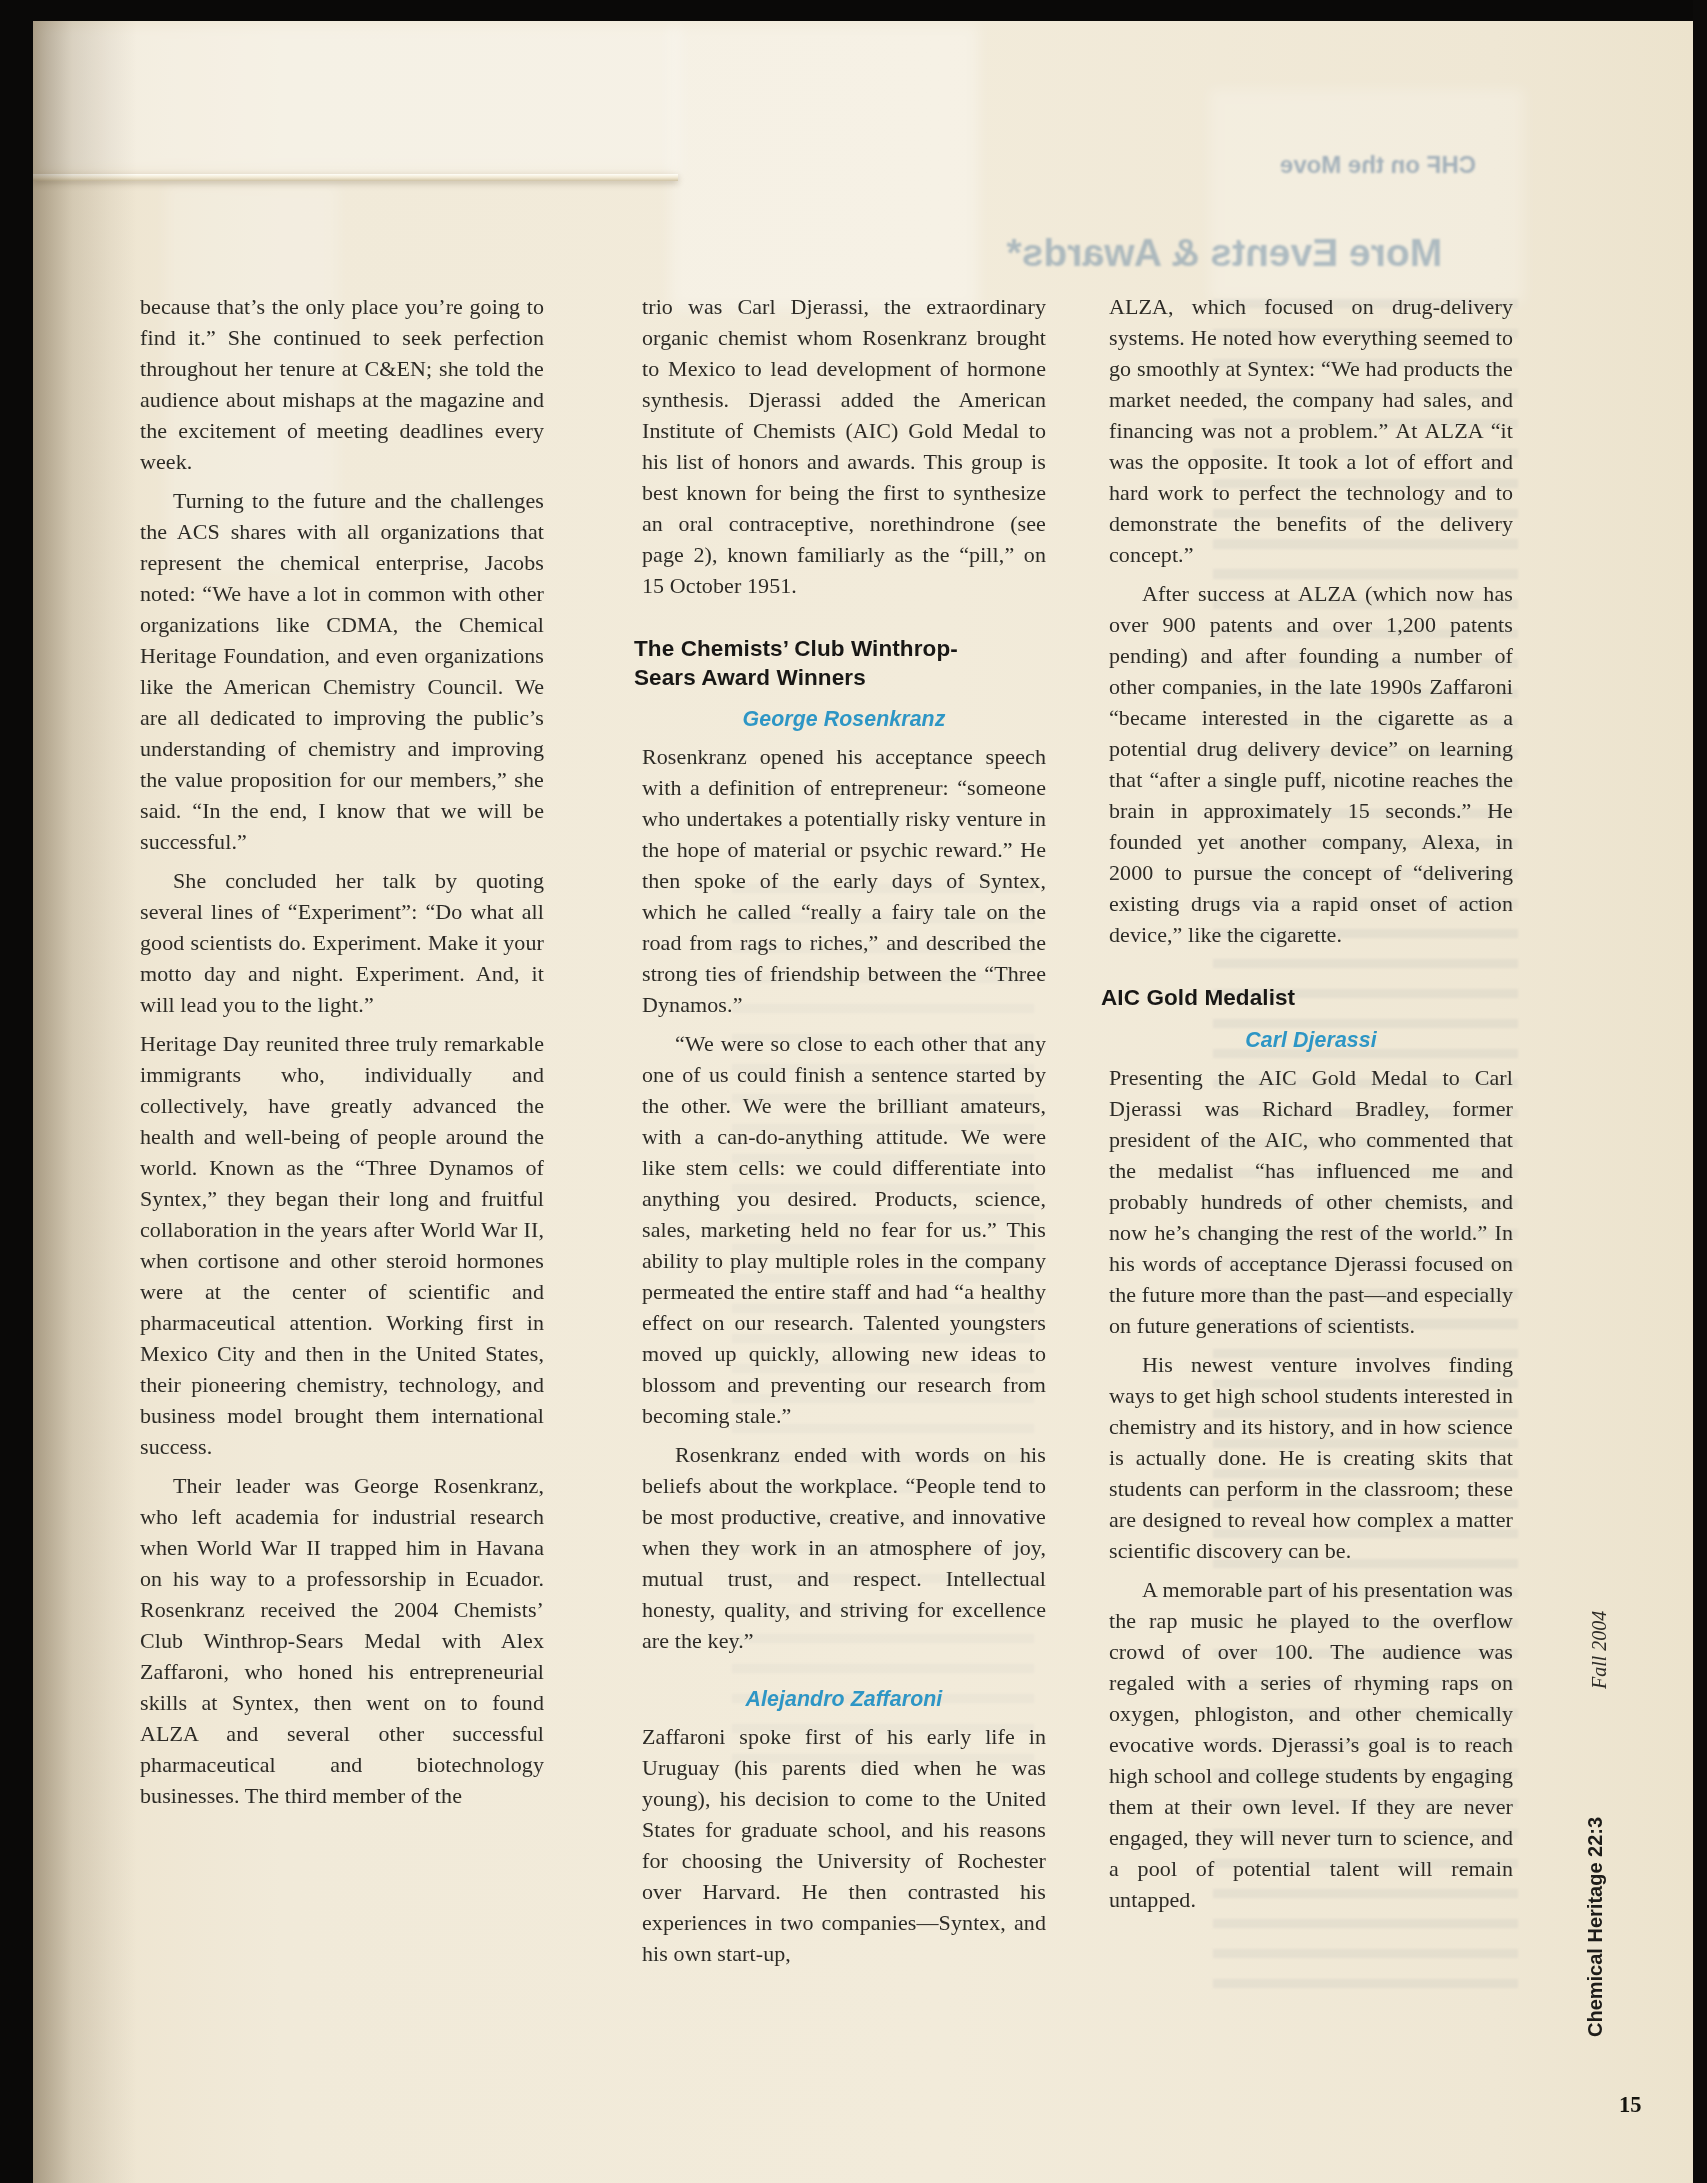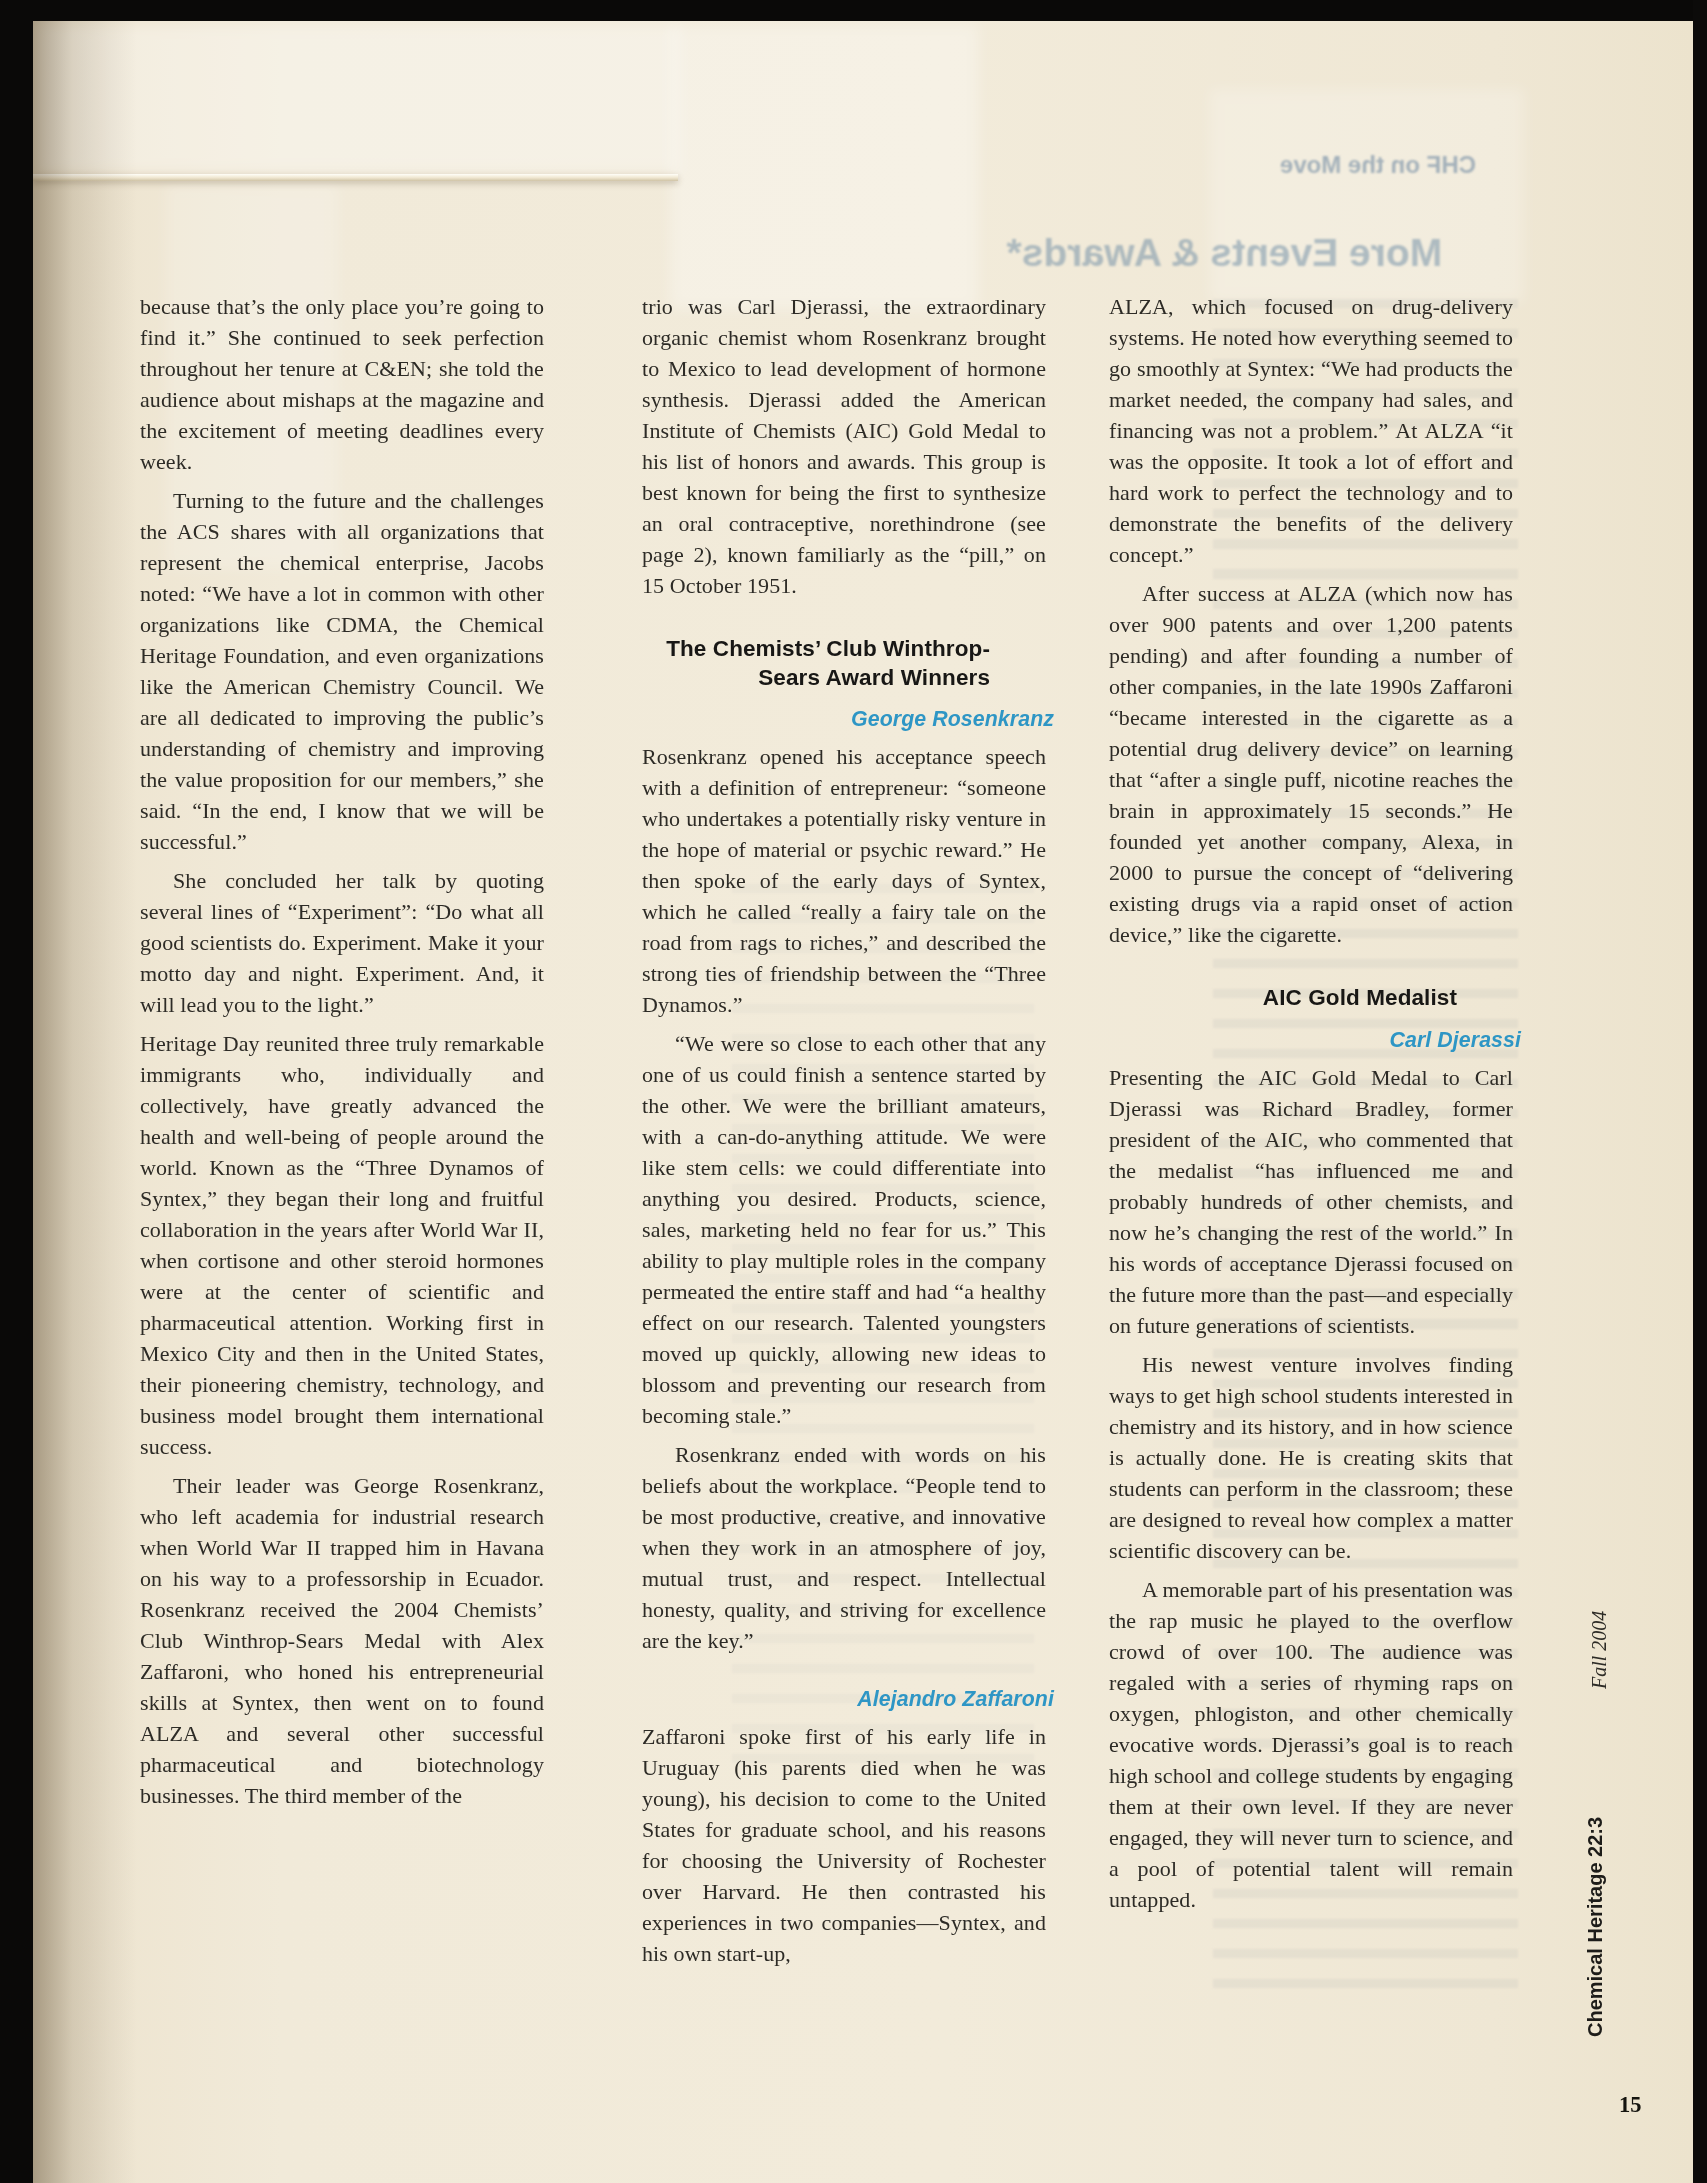--- a/index.html
+++ b/index.html
@@ -36,23 +36,23 @@
     background:repeating-linear-gradient(to bottom,rgba(125,136,150,.09) 0 9.5px,rgba(0,0,0,0) 9.5px 30px);}
   .gl1{left:1213px;top:299px;width:305px;height:1708px;}
   .gl2{left:732px;top:884px;width:302px;height:889px;opacity:.6;}
   
   .col{position:absolute;top:283px;width:420px;text-align:justify;color:#2d2b26;
        font-size:22px;line-height:31px;letter-spacing:0.1px;}
   .col1{left:132px;} .col2{left:634px;} .col3{left:1101px;}
   .col p{margin:8px;}
   .col p.indent{text-indent:33px;}
   .col h2{font-family:"Liberation Sans",sans-serif;font-weight:bold;font-size:22.5px;line-height:28.5px;
-          color:#181715;margin:34px 0 14.2px;max-width:356px;text-align:right;}
+          color:#181715;margin:34px 0 14.2px;max-width:356px;text-align:left;}
   .col h3{font-family:"Liberation Sans",sans-serif;font-weight:bold;font-style:italic;font-size:21.3px;
-          line-height:27px;color:#2e96c5;margin:30px 0 6px;text-align:right;}
+          line-height:27px;color:#2e96c5;margin:30px 0 6px;text-align:center;}
   .col h2 + h3{margin-top:2.4px;}
   
   .sidebar-journal{position:absolute;left:1584px;top:1746px;height:291px;
     writing-mode:vertical-rl;transform:rotate(180deg);
     font-family:"Liberation Sans",sans-serif;font-weight:bold;font-size:20px;color:#1d1c19;white-space:nowrap;}
   .sidebar-issue{position:absolute;left:1588px;top:1588px;height:101px;
     writing-mode:vertical-rl;transform:rotate(180deg);
     font-family:"Liberation Serif",serif;font-style:italic;font-size:20px;color:#2d2b26;white-space:nowrap;}
   .page-number{position:absolute;left:1619px;top:2092px;
     font-family:Liberation Serif, serif;font-weight:bold;font-size:22.5px;color:#15140f;}

